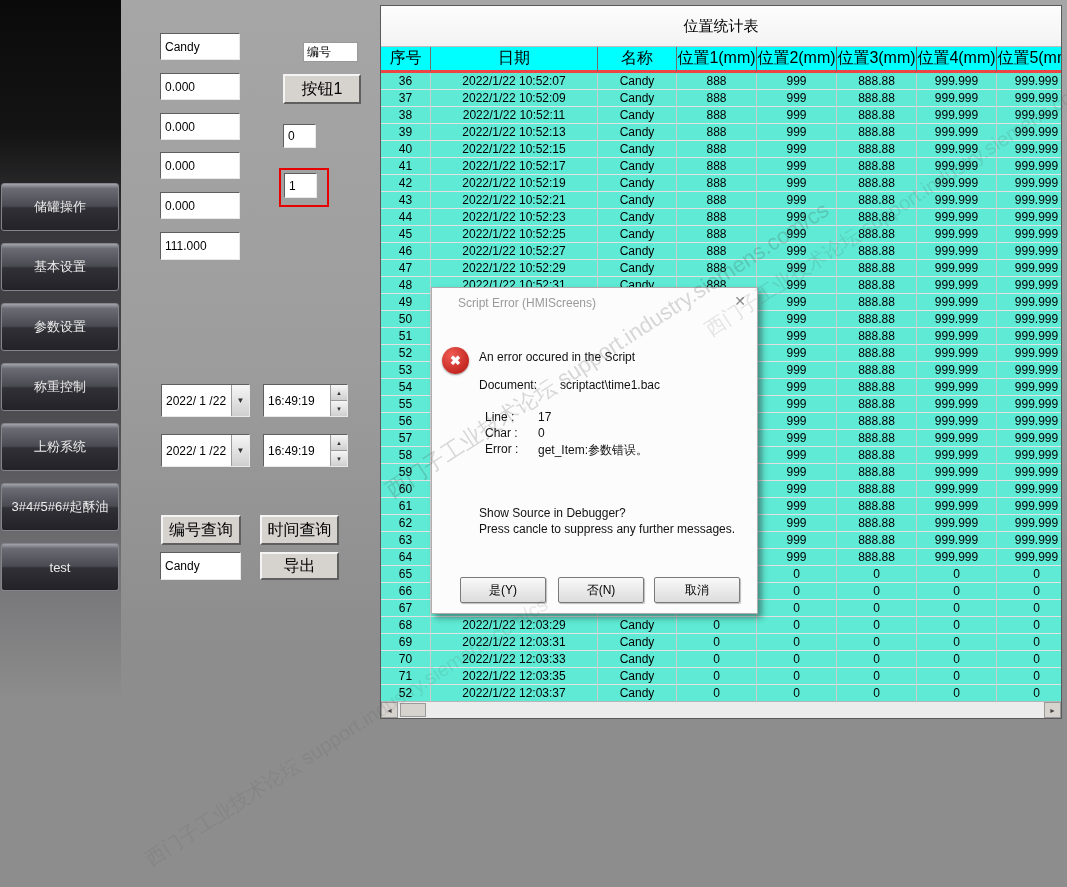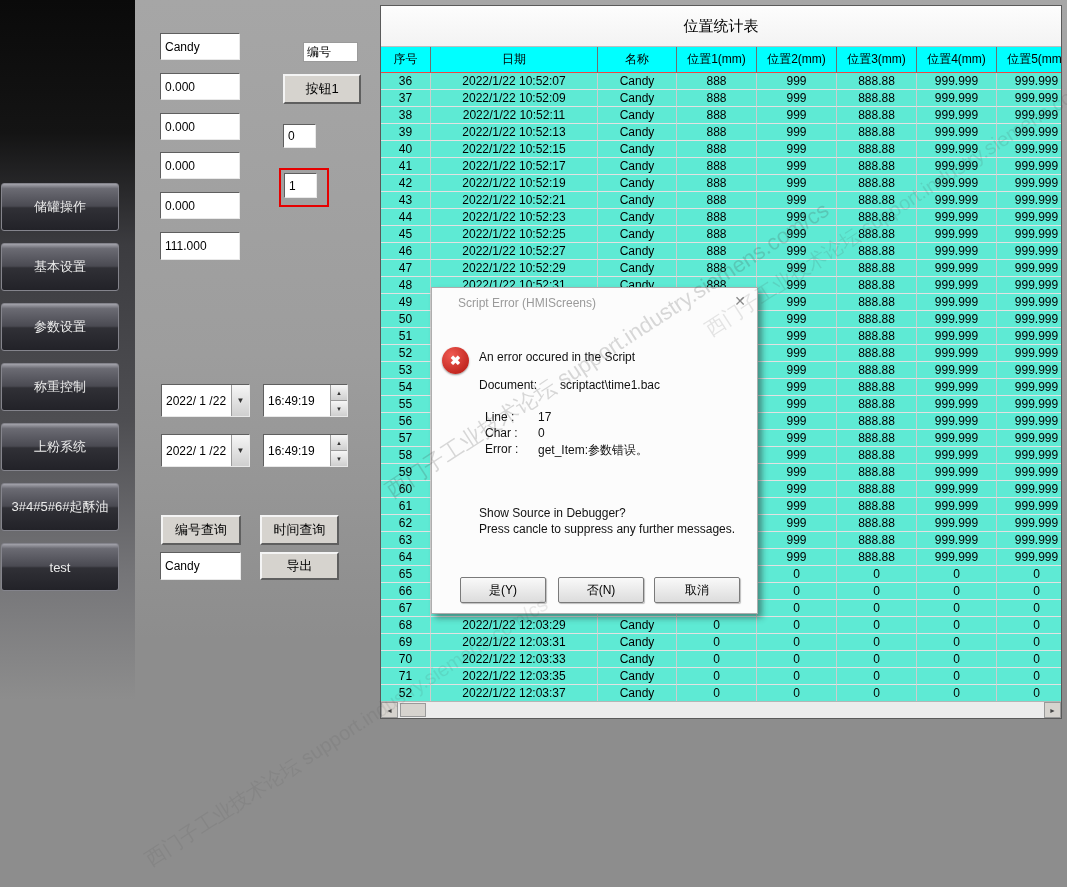--- a/index.html
+++ b/index.html
@@ -3,53 +3,53 @@
 <meta charset="utf-8">
 <style>
   html,body{margin:0;padding:0;}
   body{
     width:1067px;height:887px;position:relative;overflow:hidden;
     background:linear-gradient(180deg,#a6a6a6 0%,#9d9d9d 40%,#8d8d8d 72%,#8d8d8d 100%);
     font-family:"Liberation Sans",sans-serif;
   }
   
   .sidebar{position:absolute;left:0;top:0;width:121px;height:700px;
-    background:linear-gradient(180deg,#0a0a0a 0%,#141414 19%,#3c3c40 35%,#4e4e52 60%,#757578 82%,#8d8d8d 100%);padding-left:14px;}
+    background:linear-gradient(180deg,#0a0a0a 0%,#141414 19%,#3c3c40 35%,#4e4e52 60%,#757578 82%,#8d8d8d 100%);}
   .side-btn{position:absolute;left:1px;width:118px;height:48px;box-sizing:border-box;
     display:flex;align-items:center;justify-content:center;text-align:center;
     color:#ececec;font-size:13px;cursor:pointer;border:1px solid #84848c;border-radius:3px;
     background:linear-gradient(180deg,#a3a3ab 0%,#6b6b73 10%,#4a4a52 48%,#303036 52%,#222228 100%);
     padding:0 2px;}
   
   .field{position:absolute;background:#fff;box-sizing:border-box;
     border:1px solid;border-color:#5f5f5f #e9e9e9 #e9e9e9 #5f5f5f;
     font:12px "Liberation Sans",sans-serif;color:#000;padding:0 4px;}
   .labelbox{position:absolute;background:#fff;box-sizing:border-box;border:1px solid #9a9a9a;
     font-size:12px;color:#000;display:flex;align-items:center;padding-left:3px;}
   .btn{position:absolute;box-sizing:border-box;display:flex;align-items:center;justify-content:center;
     background:#d6d3ce;border:2px solid;border-color:#f4f4f4 #5f5f5f #5f5f5f #f4f4f4;
-    color:#000;font-size:13px;cursor:pointer;}
+    color:#000;font-size:16px;cursor:pointer;}
   .redbox{position:absolute;border:2px solid #e60000;z-index:5;}
   .combo{position:absolute;background:#fff;box-sizing:border-box;display:flex;align-items:stretch;
     border:1px solid;border-color:#5f5f5f #e9e9e9 #e9e9e9 #5f5f5f;}
   .combo .val{flex:1;font-size:12px;color:#000;display:flex;align-items:center;padding-left:4px;white-space:nowrap;overflow:hidden;}
   .combo .drop{width:17px;border-left:1px solid #9a9a9a;background:linear-gradient(#f6f6f6,#cfcfcf);
     display:flex;align-items:center;justify-content:center;font-size:8px;color:#333;cursor:pointer;}
   .spin{width:16px;display:flex;flex-direction:column;border-left:1px solid #9a9a9a;}
   .spin>div{flex:1;background:linear-gradient(#f6f6f6,#cfcfcf);border-bottom:1px solid #9a9a9a;
     display:flex;align-items:center;justify-content:center;font-size:6px;color:#333;cursor:pointer;}
   .spin>div:last-child{border-bottom:none;}
   
   .table-widget{position:absolute;left:380px;top:5px;width:682px;height:714px;background:#5eead4;
     border:1px solid #5a5a5a;box-sizing:border-box;overflow:hidden;}
   .table-title{height:40px;background:linear-gradient(#fdfdfd,#f3f3f3);border-bottom:1px solid #bdbdbd;
     display:flex;align-items:center;justify-content:center;font-size:15px;color:#000;}
   .thead{display:flex;height:26px;}
-  .hcell{box-sizing:border-box;flex:none;background:#00ffff;border-right:1px solid #6f6f6f;border-bottom:1px solid #ef4444;
-    display:flex;align-items:center;justify-content:center;font-size:12px;color:#000;white-space:nowrap;overflow:hidden;}
+  .hcell{box-sizing:border-box;flex:none;background:#00ffff;border-right:1px solid #6f6f6f;border-bottom:3px solid #ef4444;
+    display:flex;align-items:center;justify-content:center;font-size:16px;color:#000;white-space:nowrap;overflow:hidden;}
   .trow{display:flex;height:17px;}
   .tcell{box-sizing:border-box;flex:none;border-right:1px solid #cdcdcd;border-bottom:1px solid #e2e2e2;
     font-size:12px;line-height:16px;text-align:center;color:#000;white-space:nowrap;overflow:hidden;}
   .c0{width:50px}.c1{width:167px}.c2{width:79px}.c3{width:80px}.c4{width:80px}.c5{width:80px}.c6{width:80px}.c7{width:80px}
   .hscroll{position:absolute;left:0;bottom:0;width:100%;height:17px;background:#ececec;border-top:1px solid #b5b5b5;
     display:flex;box-sizing:border-box;}
   .sbtn{width:17px;height:16px;box-sizing:border-box;background:#d6d3ce;border:1px solid #9a9a9a;
     display:flex;align-items:center;justify-content:center;font-size:7px;color:#444;cursor:pointer;}
   .strack{flex:1;position:relative;}
   .sthumb{position:absolute;left:2px;top:1px;width:26px;height:14px;background:#d6d3ce;border:1px solid #9a9a9a;box-sizing:border-box;cursor:pointer;}

